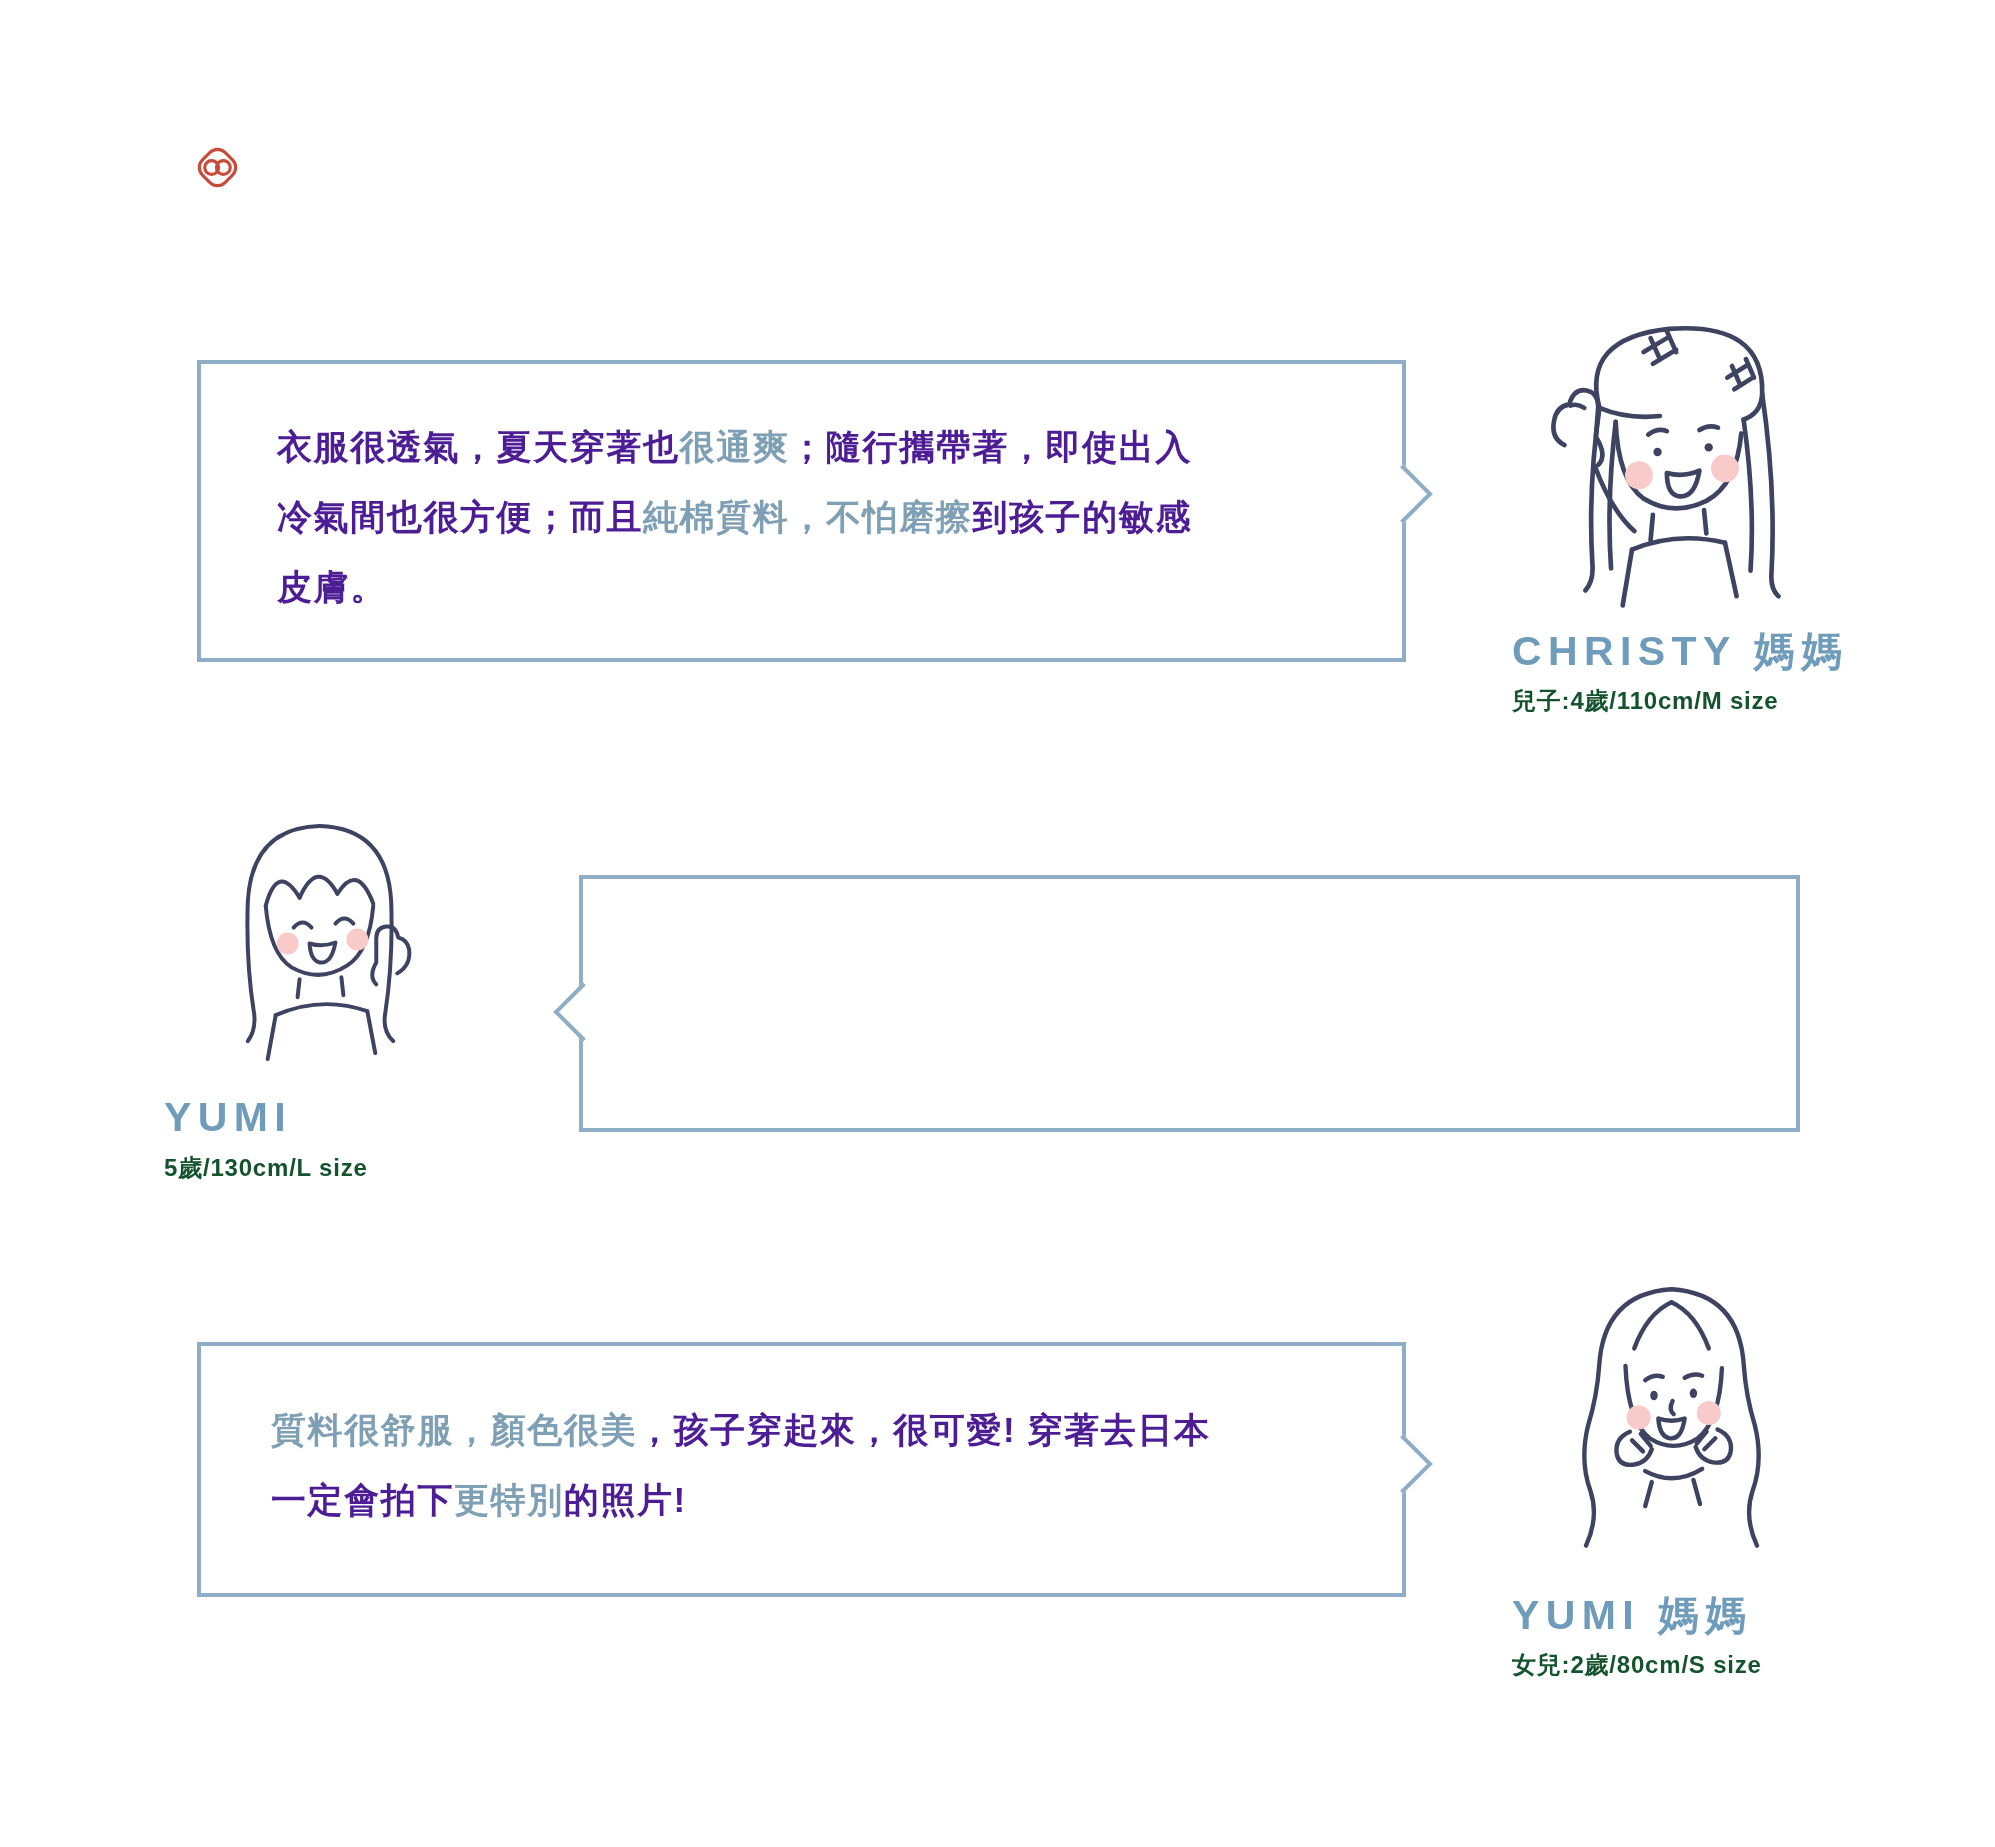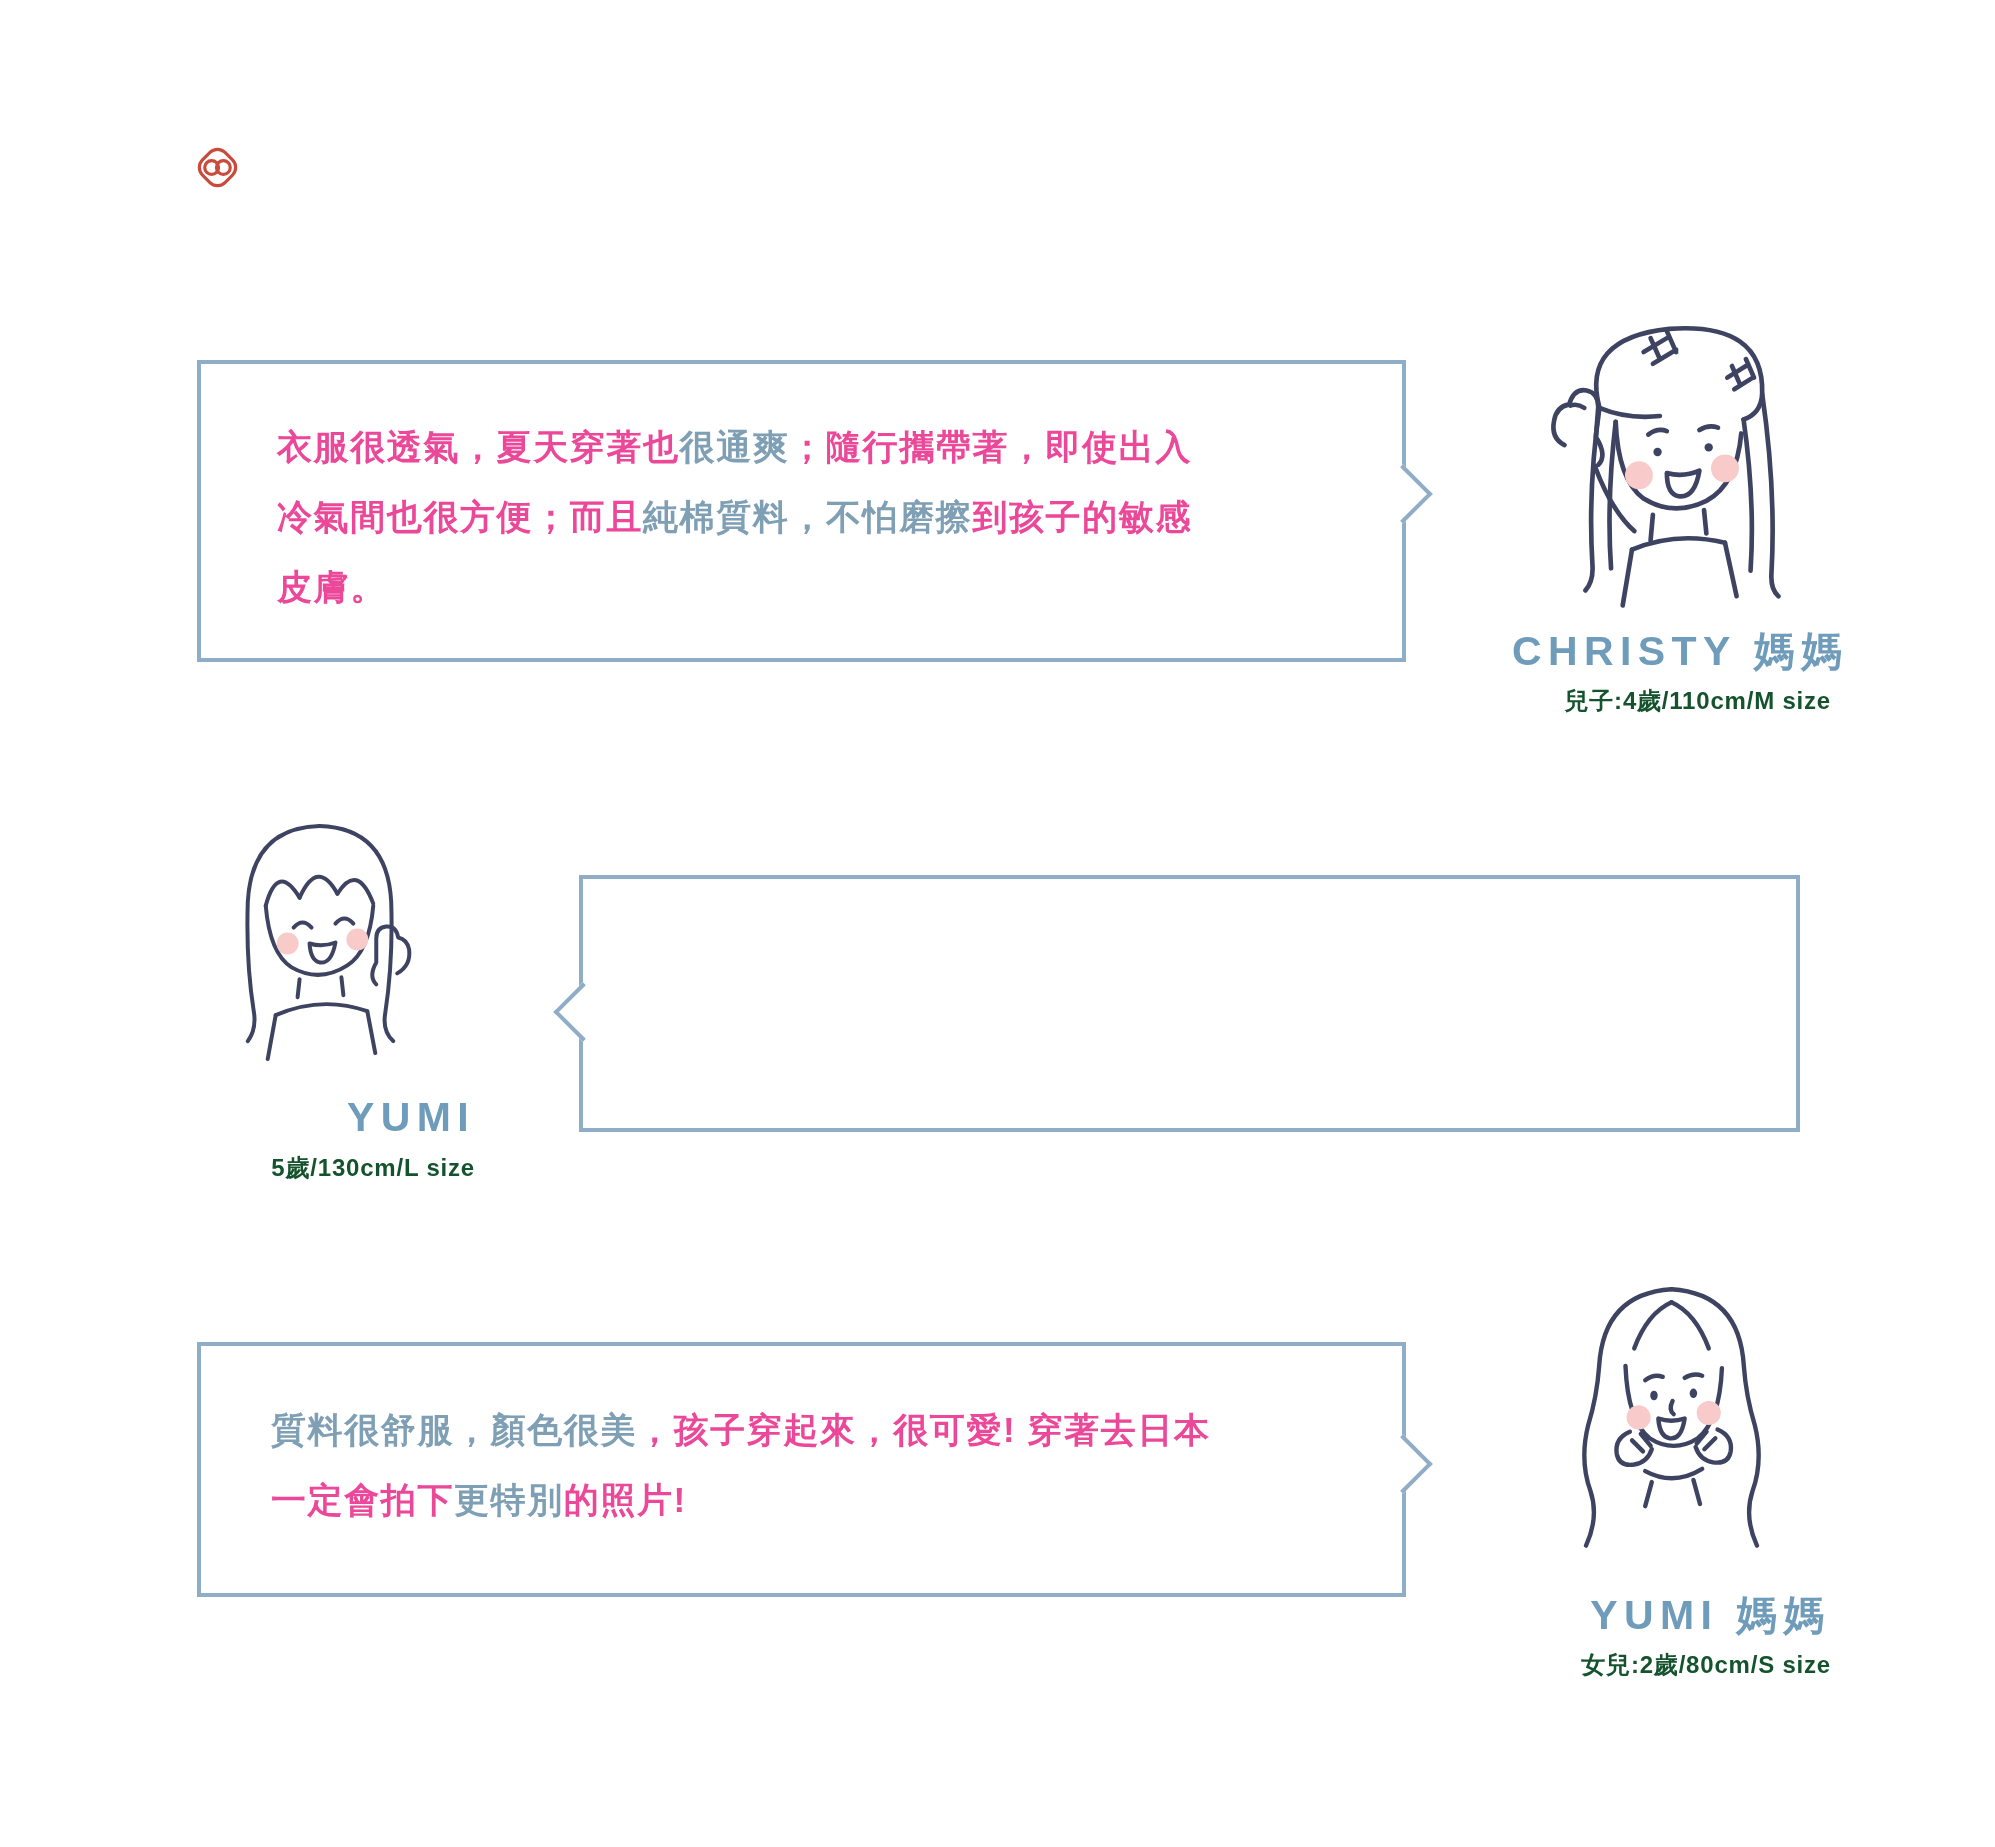--- a/index.html
+++ b/index.html
@@ -41,25 +41,25 @@
   .bubble-2 .tail { top:112px; }
   .bubble-3 .tail { top:97px; }
 
   .review-text {
     margin:0; color:#A8A099; font-size:35px; line-height:70px;
     letter-spacing:1.6px; font-weight:600;
   }
   .bubble-1 .review-text { max-width:934px; }
   .bubble-2 .review-text { max-width:910px; }
   .bubble-3 .review-text { max-width:946px; }
-  .seg { color:#ec4899; }
+  .seg { color:#4c1d95; }
   .seg.hl { color:#7E9FB4; }
 
   
-  .reviewer { position:absolute; text-align:right; }
+  .reviewer { position:absolute; text-align:left; }
   .reviewer-christy { left:1512px; top:303px;  width:319px; }
   .reviewer-yumi    { left:164px;  top:802px; width:311px; }
   .reviewer-cathy   { left:1512px; top:1265px; width:319px; }
 
   .avatar-svg { display:block; margin:0 auto; }
   .reviewer-christy .avatar-svg { width:279px; height:326px; }
   .reviewer-yumi    .avatar-svg { width:239px; height:279px; margin-bottom:14.4px; }
   .reviewer-cathy   .avatar-svg { width:263px; height:307px; margin-bottom:21px; }
 
   .reviewer-name {

